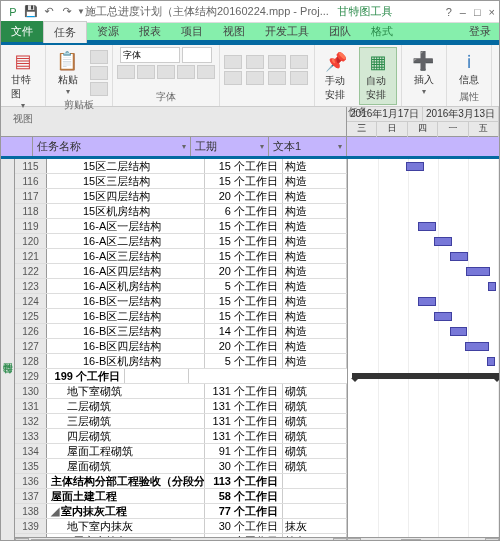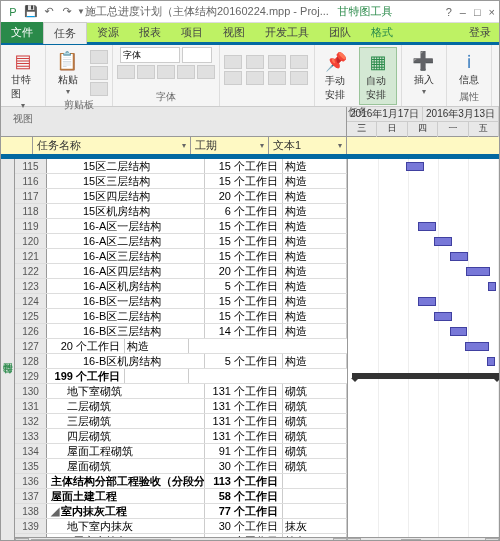--- a/index.html
+++ b/index.html
@@ -3,21 +3,21 @@
 <meta charset="utf-8">
 <style>
 *{margin:0;padding:0;box-sizing:border-box;font-family:"Microsoft YaHei",sans-serif;font-size:11px}
 body{background:#fff;width:500px;height:541px;overflow:hidden;border:1px solid #999}
 .titlebar{height:22px;background:#fff;display:flex;align-items:center;padding:0 4px;border-bottom:1px solid #ddd}
 .qat{display:flex;gap:2px;align-items:center}
 .qat-icon{width:16px;height:16px;display:flex;align-items:center;justify-content:center;color:#666}
 .title-text{flex:1;text-align:left;color:#666;font-size:10px;overflow:hidden;white-space:nowrap}
 .title-tool{color:#2a8a4a;padding:2px 6px}
 .win-ctrl{display:flex;gap:8px;color:#666}
-.tabs{height:22px;display:flex;align-items:center;background:#bef264;border-bottom:3px solid #0369a1}
+.tabs{height:22px;display:flex;align-items:center;background:#86efac;border-bottom:5px solid #0369a1}
 .tab{padding:3px 10px;color:#444;cursor:pointer}
 .tab.file{background:#2a8a4a;color:#fff}
 .tab.active{background:#f0f0f0;border:1px solid #ccc;border-bottom:none}
 .tab.format{color:#2a8a4a}
 .login{margin-left:auto;padding:3px 8px;color:#444}
 .ribbon{height:62px;background:#f5f5f5;display:flex;border-bottom:1px solid #ccc}
 .rgroup{border-right:1px solid #ddd;padding:2px 4px;display:flex;flex-direction:column;align-items:center;justify-content:space-between}
 .rgroup-body{display:flex;gap:4px;align-items:center;flex:1}
 .rgroup-label{font-size:10px;color:#666;text-align:center}
 .big-btn{display:flex;flex-direction:column;align-items:center;padding:2px 6px;cursor:pointer}
@@ -26,21 +26,21 @@
 .sm-grid{display:grid;grid-template-columns:repeat(4,20px);gap:2px}
 .sm-icn{width:18px;height:14px;background:#e0e0e0;border:1px solid #ccc}
 .active-btn{background:#d4e8d4;border:1px solid #9ac49a}
 .timeline-hdr{height:30px;background:#e8e8e8;border-bottom:1px solid #999;display:flex}
 .th-left{width:346px;border-right:1px solid #999}
 .th-right{flex:1}
 .th-dates{display:flex;height:15px;border-bottom:1px solid #ccc}
 .th-date{flex:1;text-align:center;font-size:10px;color:#333;border-right:1px solid #ccc}
 .th-days{display:flex;height:15px}
 .th-day{flex:1;text-align:center;font-size:9px;color:#333;border-right:1px solid #ccc}
-.grid-hdr{height:22px;background:#fef9c3;display:flex;border-bottom:5px solid #0369a1}
+.grid-hdr{height:22px;background:#c4b5fd;display:flex;border-bottom:3px solid #0369a1}
 .gh-cell{border-right:1px solid #999;padding:3px 4px;color:#333;display:flex;align-items:center;justify-content:space-between}
 .gh-rownum{width:32px}
 .gh-name{width:158px}
 .gh-dur{width:78px}
 .gh-txt{width:78px}
 .content{display:flex;height:392px;position:relative}
 .side-label{width:14px;background:#e8e8e8;border-right:1px solid #999;display:flex;align-items:center;justify-content:center;writing-mode:vertical-rl;color:#2a8a4a;font-size:10px}
 .grid-area{width:332px;overflow:hidden}
 .row{height:15px;display:flex;border-bottom:1px solid #ddd}
 .c-num{width:32px;background:#e8e8e8;border-right:1px solid #999;text-align:center;color:#555;font-size:10px;line-height:15px}
@@ -297,20 +297,21 @@
         <div class="c-txt">构造</div>
       </div>
       <div class="row">
         <div class="c-num">126</div>
         <div class="c-name  indent2">16-B区三层结构</div>
         <div class="c-dur ">14 个工作日</div>
         <div class="c-txt">构造</div>
       </div>
       <div class="row">
         <div class="c-num">127</div>
+        <div class="c-name  indent2">16-B区四层结构</div>
         <div class="c-dur ">20 个工作日</div>
         <div class="c-txt">构造</div>
       </div>
       <div class="row">
         <div class="c-num">128</div>
         <div class="c-name  indent2">16-B区机房结构</div>
         <div class="c-dur ">5 个工作日</div>
         <div class="c-txt">构造</div>
       </div>
       <div class="row">

